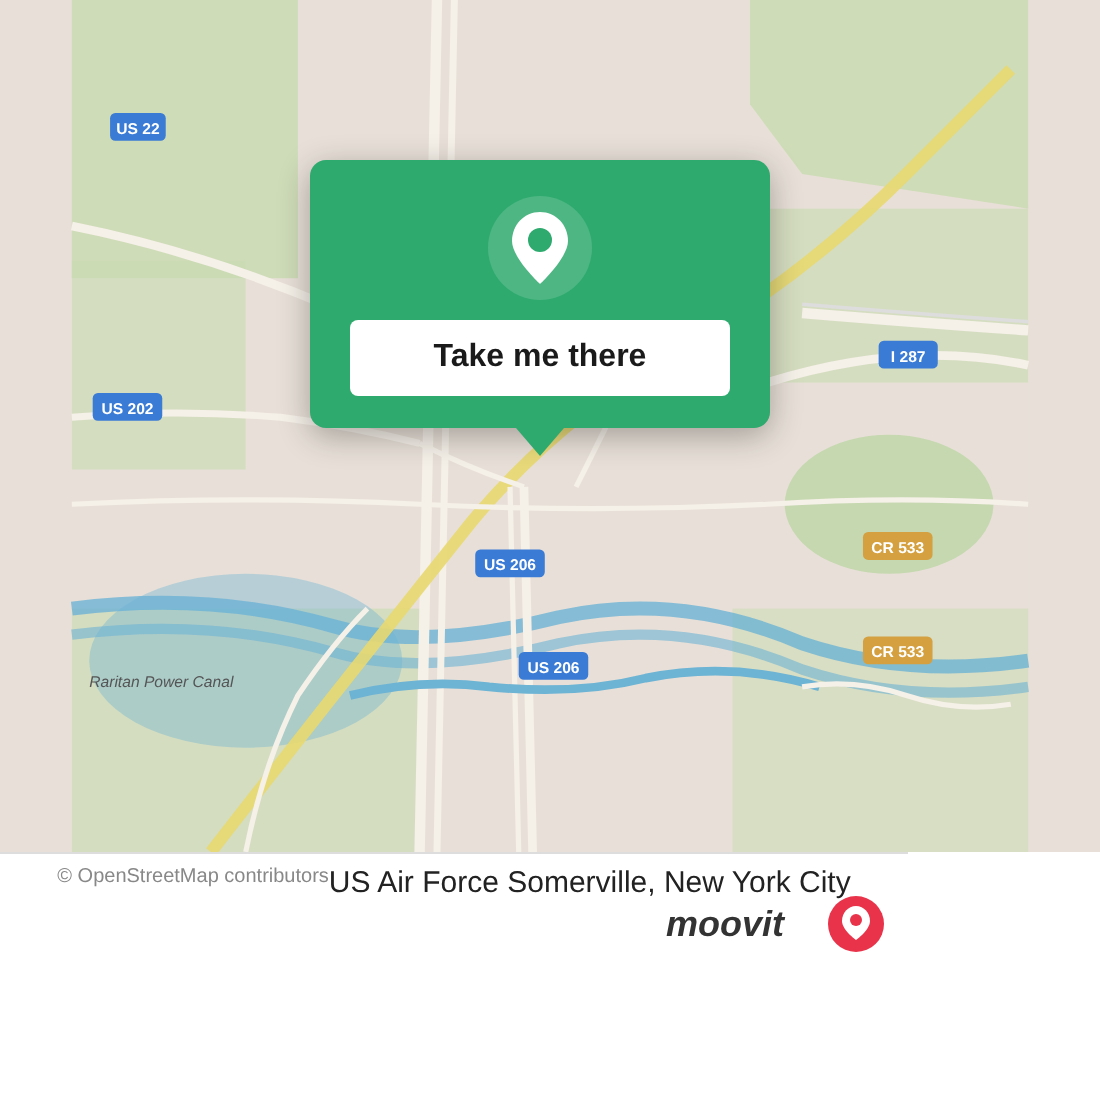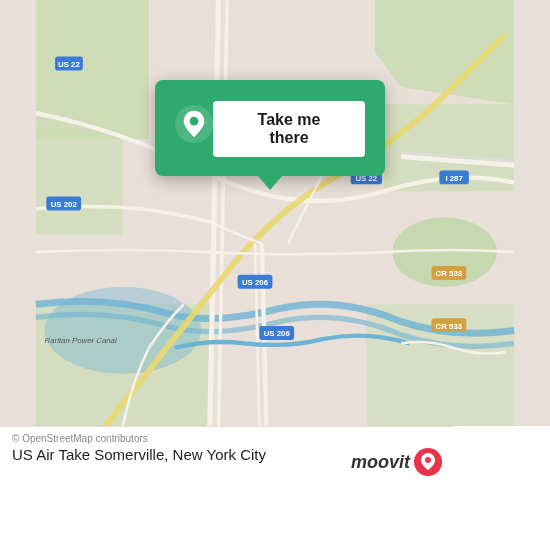--- a/index.html
+++ b/index.html
@@ -28,21 +28,21 @@
 
     
     #popup-card {
       position: absolute;
       top: 80px;
       left: 155px;
       width: 230px;
       background: #2eaa6e;
       border-radius: 8px;
       display: flex;
-      flex-direction: row;
+      flex-direction: column;
       align-items: center;
       padding: 18px 20px 16px;
       box-shadow: 0 4px 16px rgba(0,0,0,0.3);
       z-index: 10;
     }
 
     #popup-card::after {
       content: '';
       position: absolute;
       bottom: -14px;
@@ -71,21 +71,21 @@
       width: 100%;
       text-align: center;
     }
 
     
     #bottom-bar {
       width: 454px;
       height: 60px;
       background: white;
       display: flex;
-      flex-direction: column;
+      justify-content: center;
       padding: 6px 12px;
       border-top: 1px solid #ddd;
       position: relative;
     }
 
     #attribution {
       font-size: 10px;
       color: #888;
       margin-bottom: 2px;
     }
@@ -96,21 +96,21 @@
       font-weight: 400;
     }
 
     
     #moovit-logo {
       position: absolute;
       right: 12px;
       bottom: 10px;
       display: flex;
       align-items: center;
-      gap: 4px;
+      gap: 22px;
     }
 
     .moovit-text {
       font-size: 18px;
       font-weight: 700;
       color: #333;
       font-style: italic;
     }
 
     .moovit-icon {
@@ -200,21 +200,21 @@
       <circle cx="26" cy="26" r="26" fill="white" opacity="0.15"></circle>
       <path d="M26 8 C18 8 12 14.5 12 22.5 C12 31 26 44 26 44 C26 44 40 31 40 22.5 C40 14.5 34 8 26 8Z" fill="white"></path>
       <circle cx="26" cy="22" r="6" fill="#2eaa6e"></circle>
     </svg>
     <button id="take-me-there-btn">Take me there</button>
   </div>
 </div>
 
 <div id="bottom-bar">
   <div id="attribution">© OpenStreetMap contributors</div>
-  <div id="location-name">US Air Take Somerville, New York City</div>
+  <div id="location-name">US Air Force Somerville, New York City</div>
 
   <div id="moovit-logo">
     <span class="moovit-text">moovit</span>
     <svg class="moovit-icon" viewBox="0 0 28 28" xmlns="http://www.w3.org/2000/svg">
       <circle cx="14" cy="14" r="14" fill="#e8334a"></circle>
       <path d="M14 5 C10 5 7 8.5 7 12.5 C7 17 14 22 14 22 C14 22 21 17 21 12.5 C21 8.5 18 5 14 5Z" fill="white"></path>
       <circle cx="14" cy="12" r="3" fill="#e8334a"></circle>
     </svg>
   </div>
 </div>

